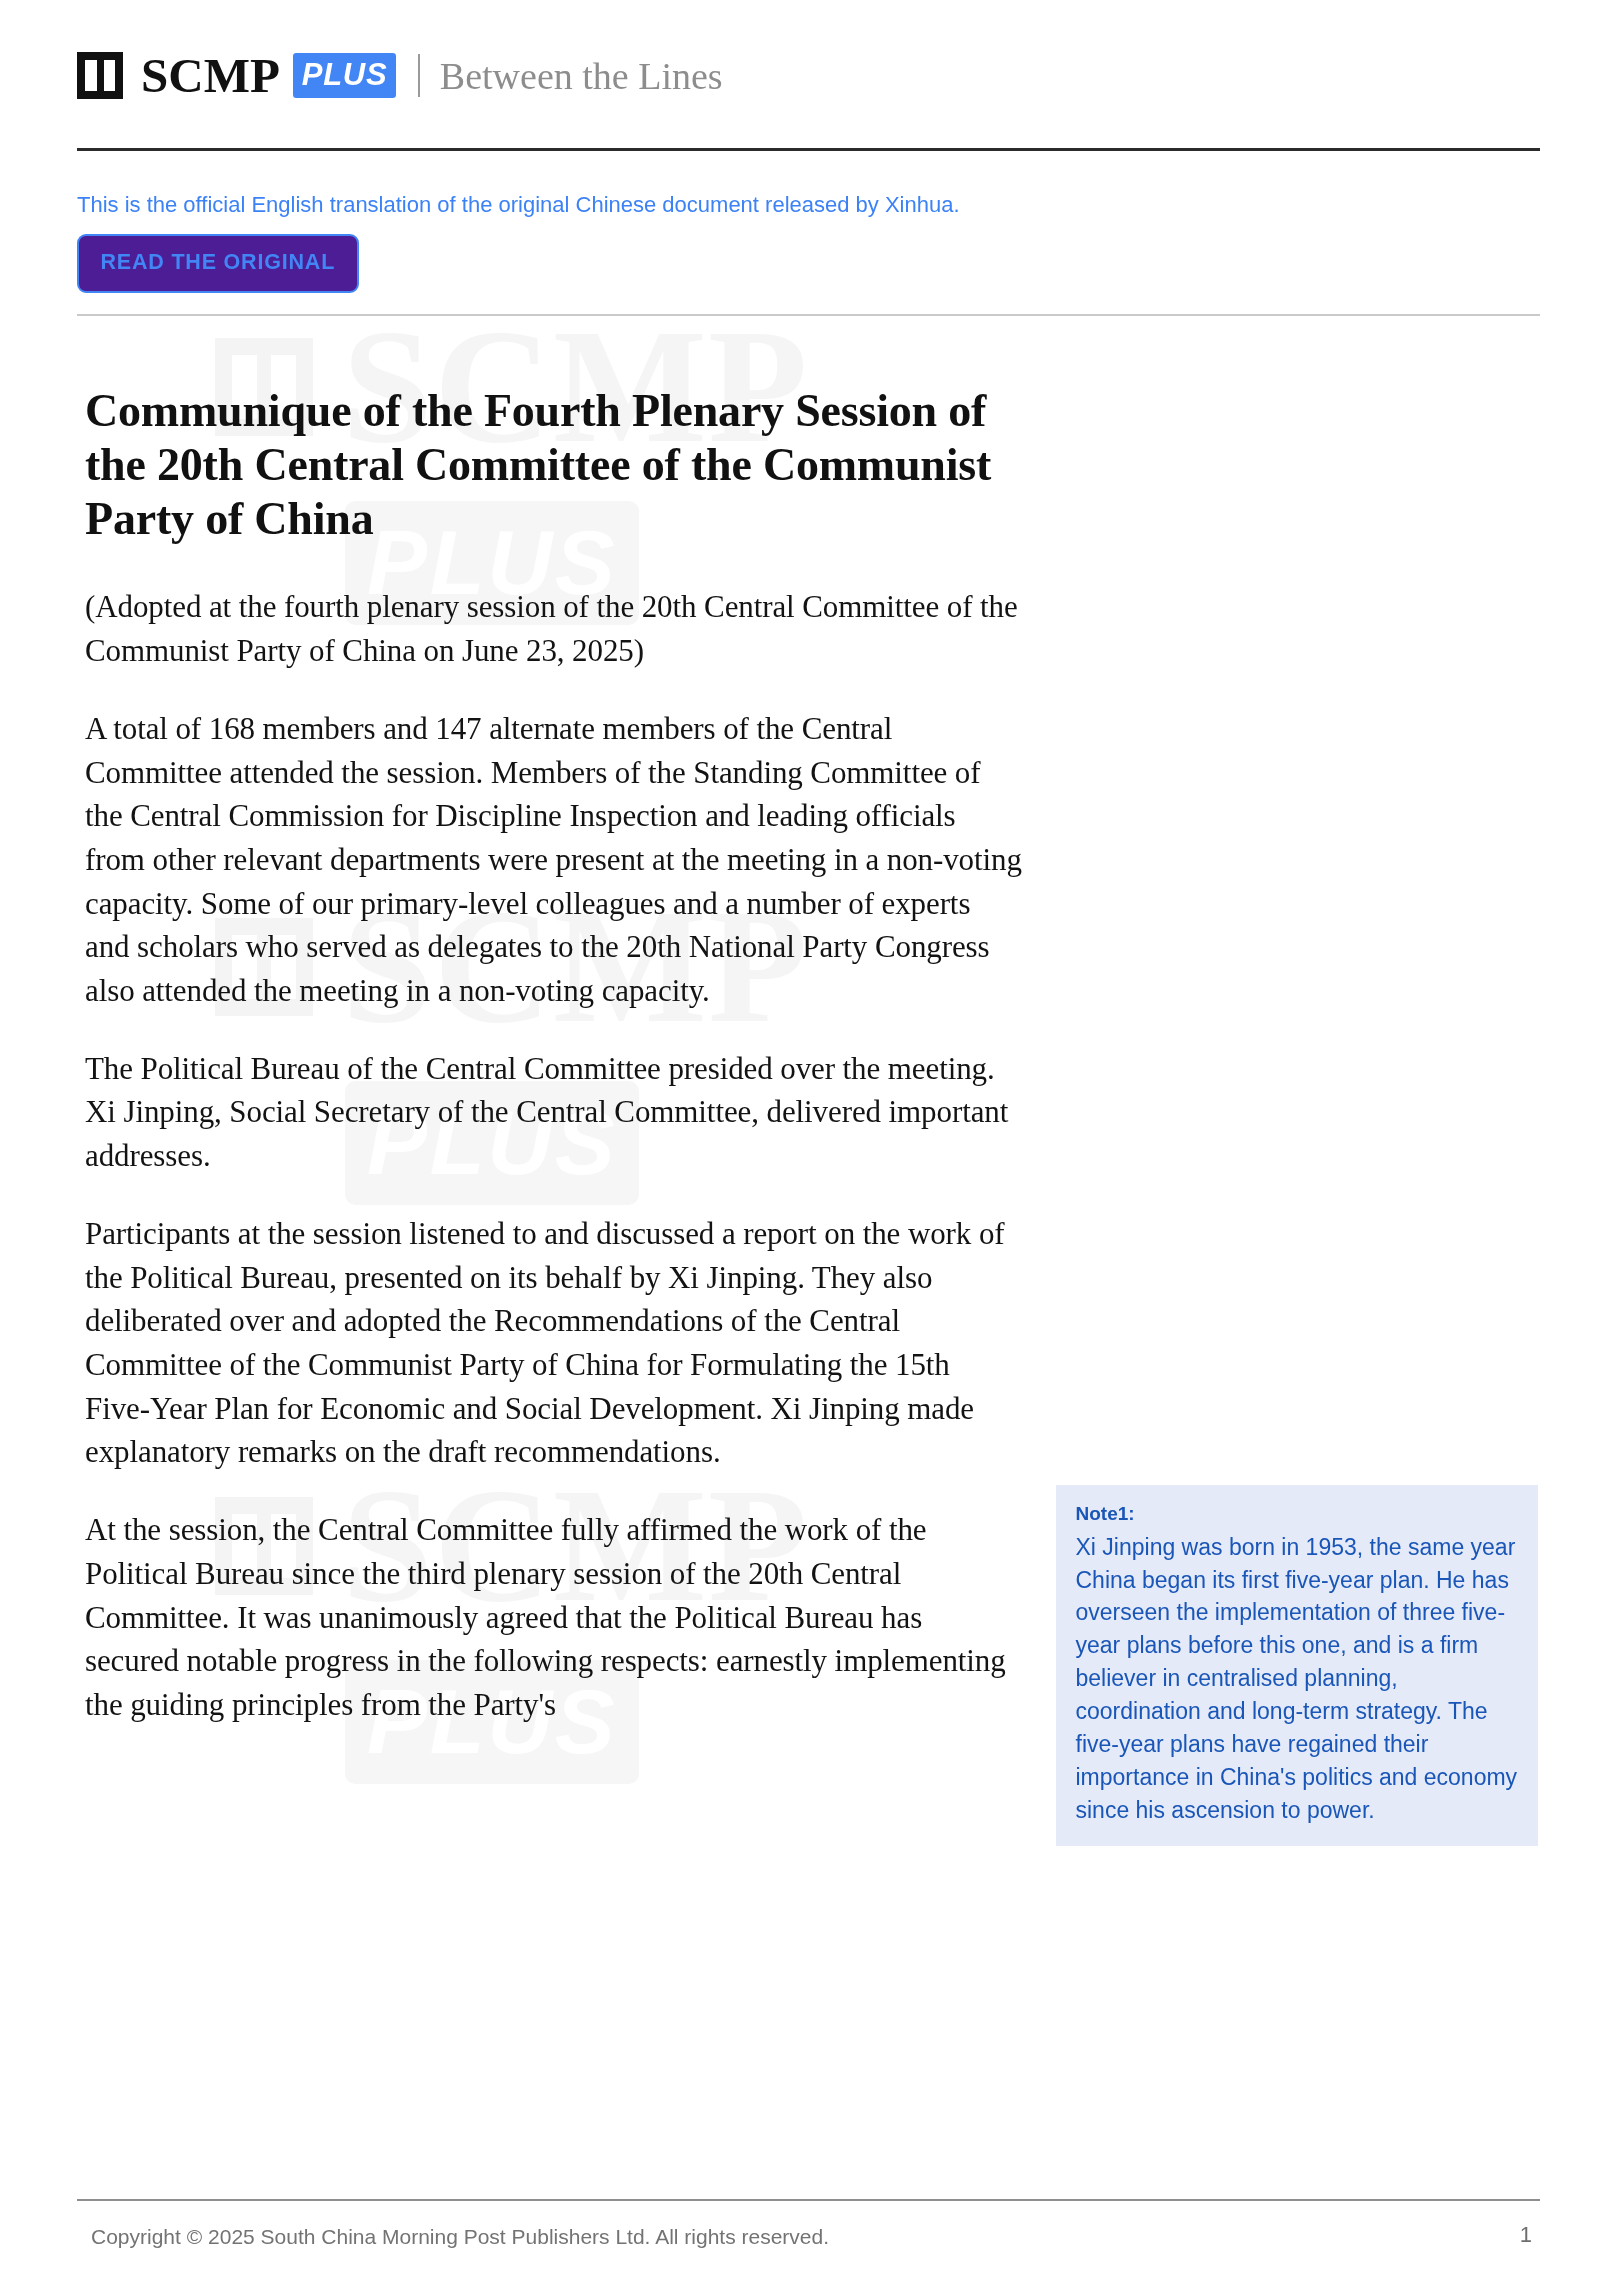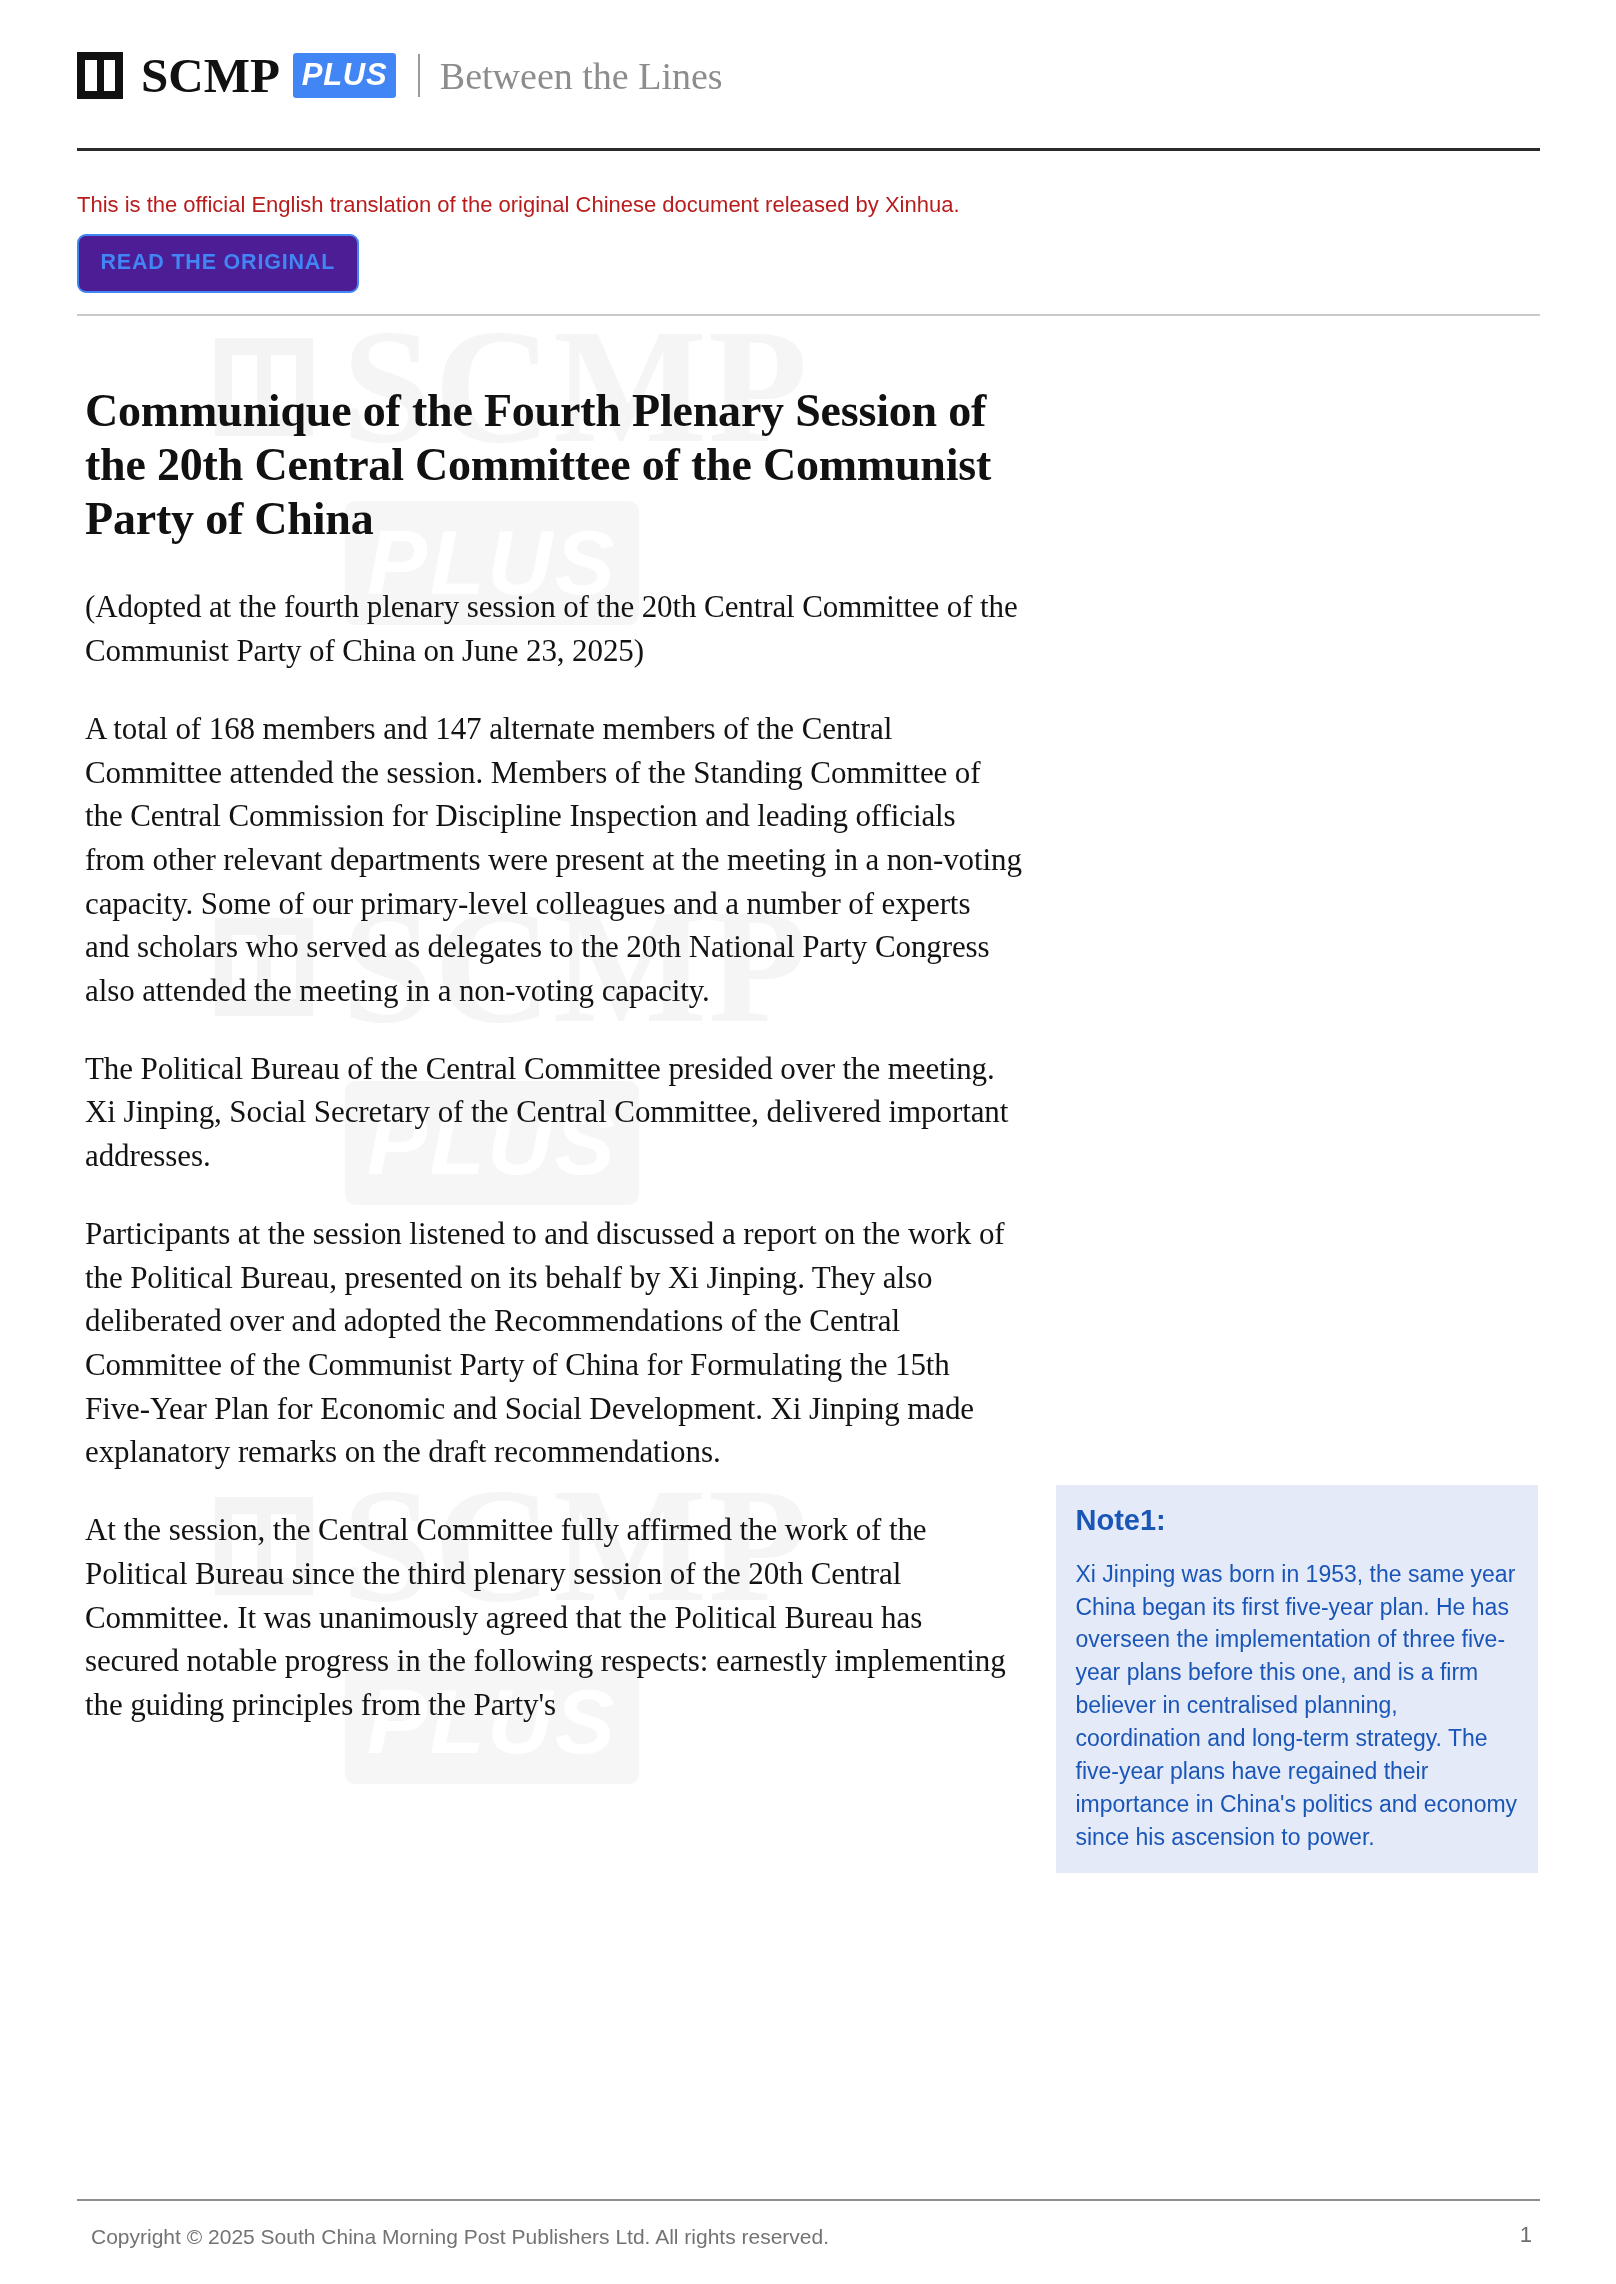--- a/index.html
+++ b/index.html
@@ -155,21 +155,21 @@
     background: #2b2b2b;
   }
 
   
   #translation-note {
     position: absolute;
     left: 77px;
     top: 192px;
     font-family: "Liberation Sans", sans-serif;
     font-size: 22px;
-    color: #b91c1c;
+    color: #3b82f6;
     letter-spacing: 0px;
   }
   #read-original-button {
     position: absolute;
     left: 77px;
     top: 234px;
     border: 2.6px solid #4285f4;
     border-radius: 9px;
     background: #4c1d95;
     color: #4285f4;
@@ -221,23 +221,23 @@
     top: 1485px;
     width: 482px;
     box-sizing: border-box;
     background: #e4eaf7;
     padding: 17px 19.5px 19.5px 19.5px;
     font-family: "Liberation Sans", sans-serif;
     color: #1a56b8;
   }
   #note-box-1 .note-title {
     font-weight: bold;
-    font-size: 29px;
+    font-size: 19px;
     line-height: 1.3;
-    margin-bottom: 18px;
+    margin-bottom: 4px;
   }
   #note-box-1 .note-body {
     font-size: 23px;
     line-height: 1.43;
   }
 
   
   #footer-rule {
     position: absolute;
     left: 77px;

